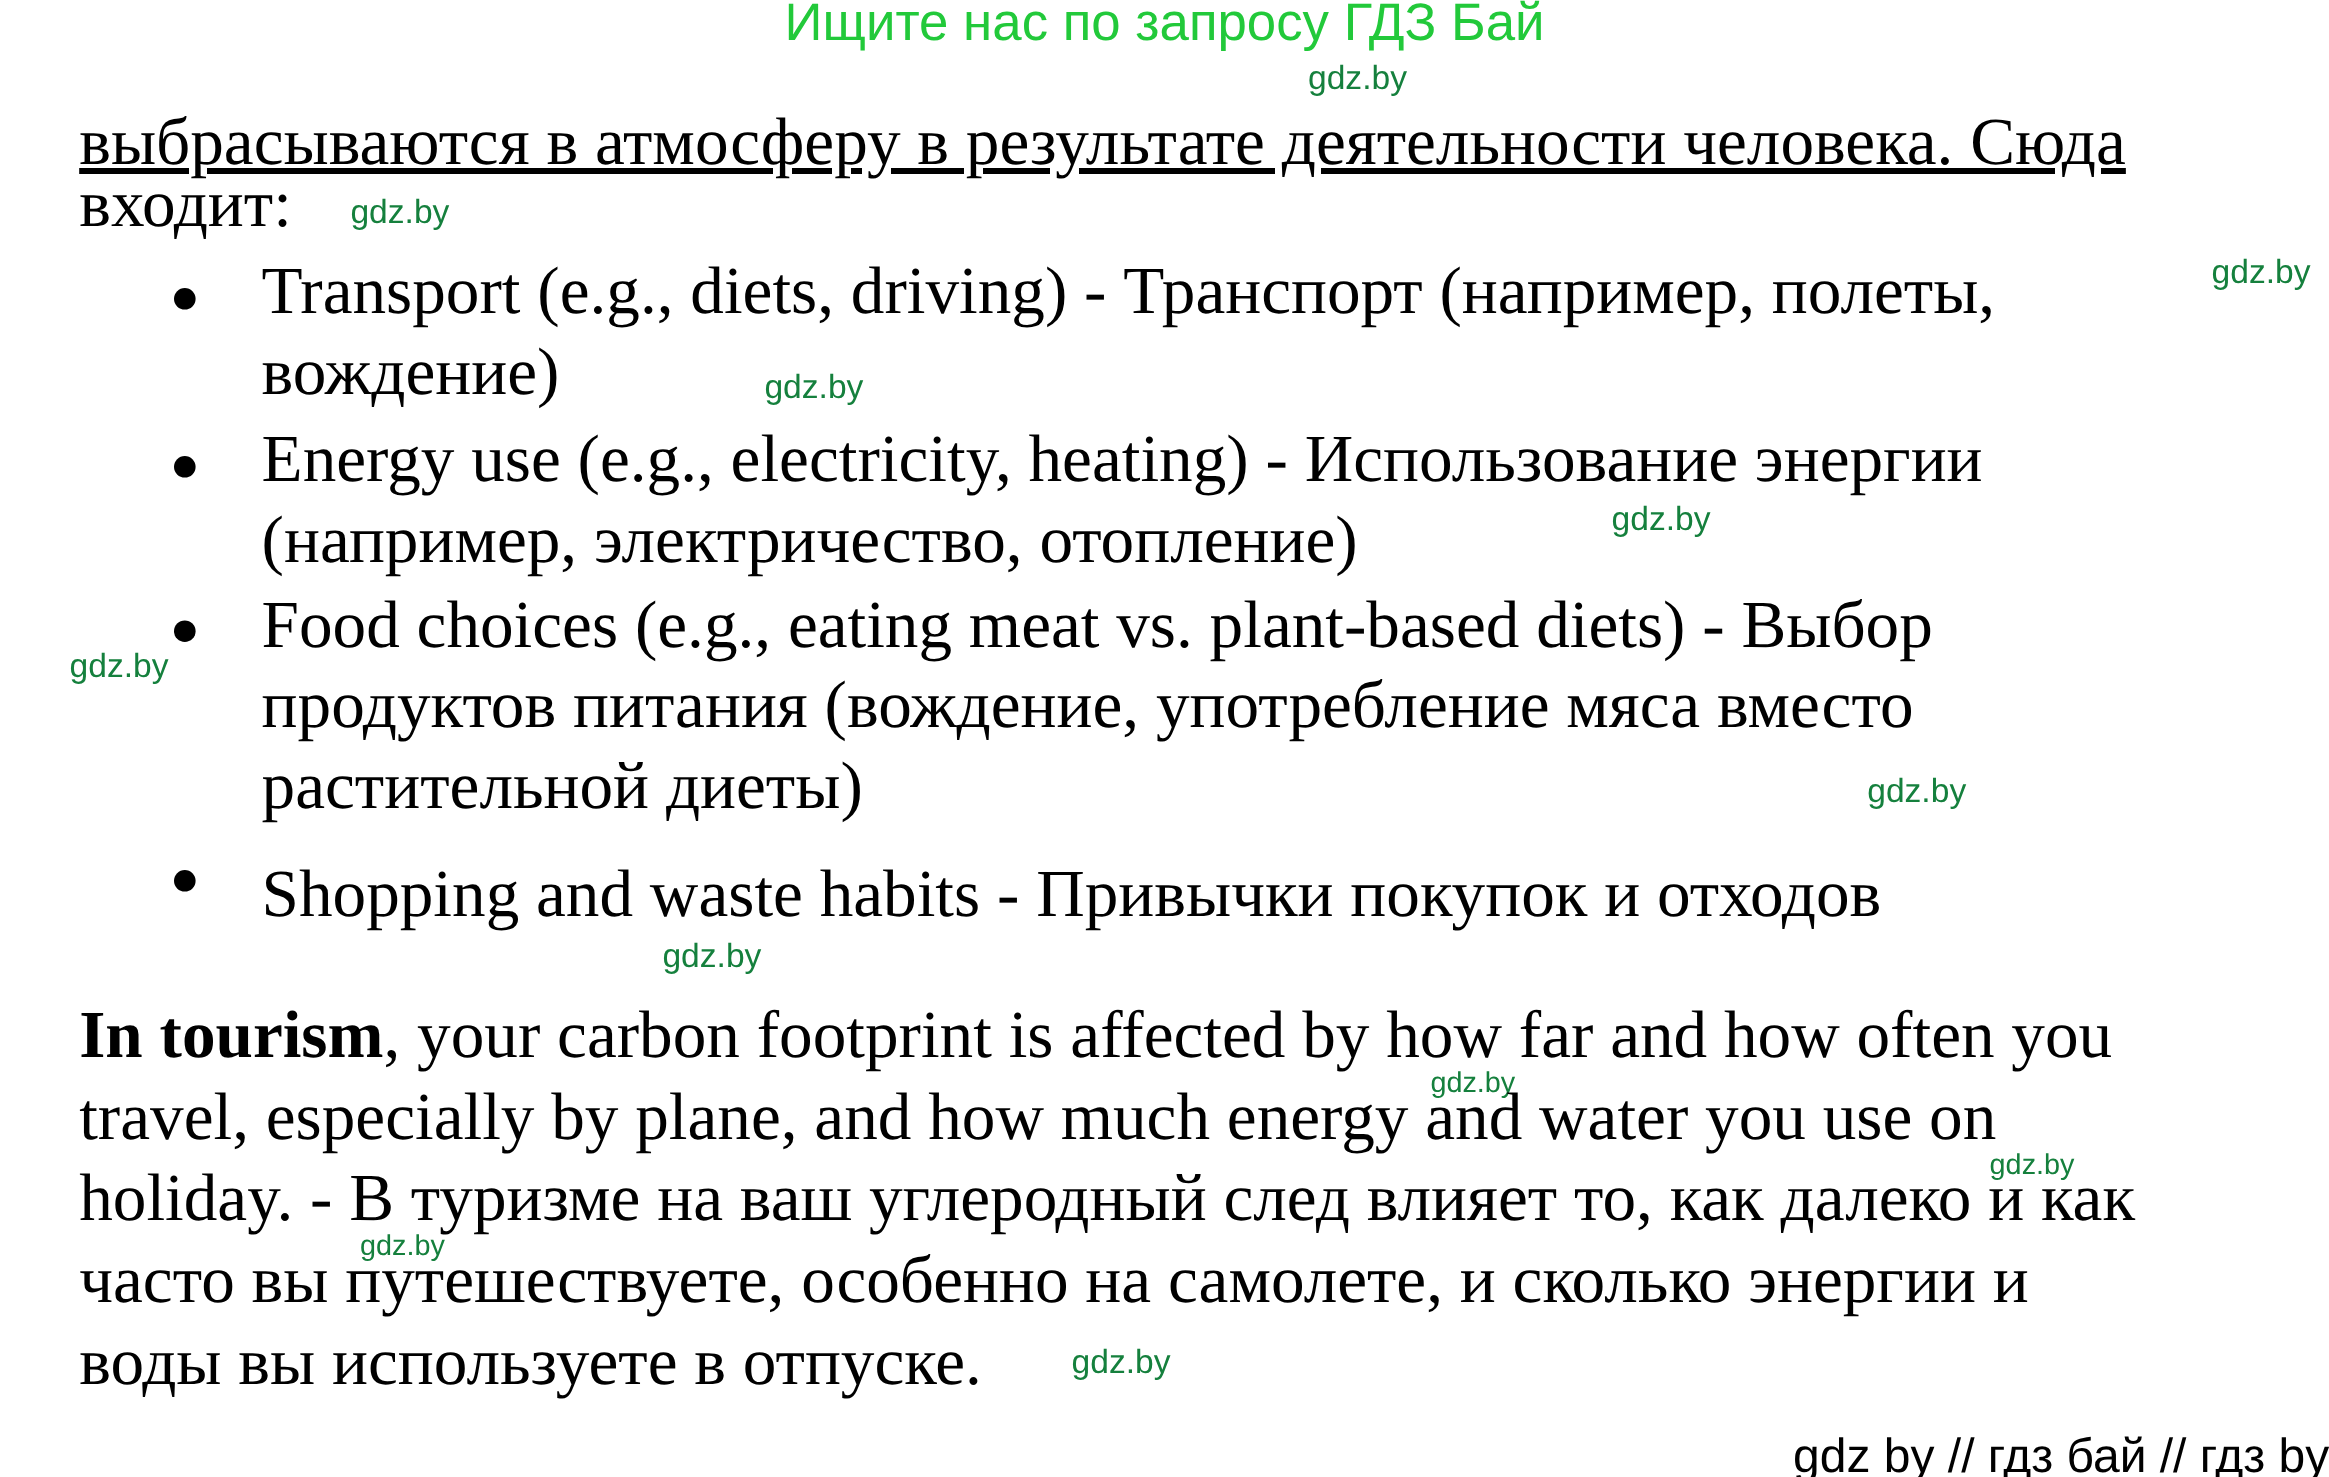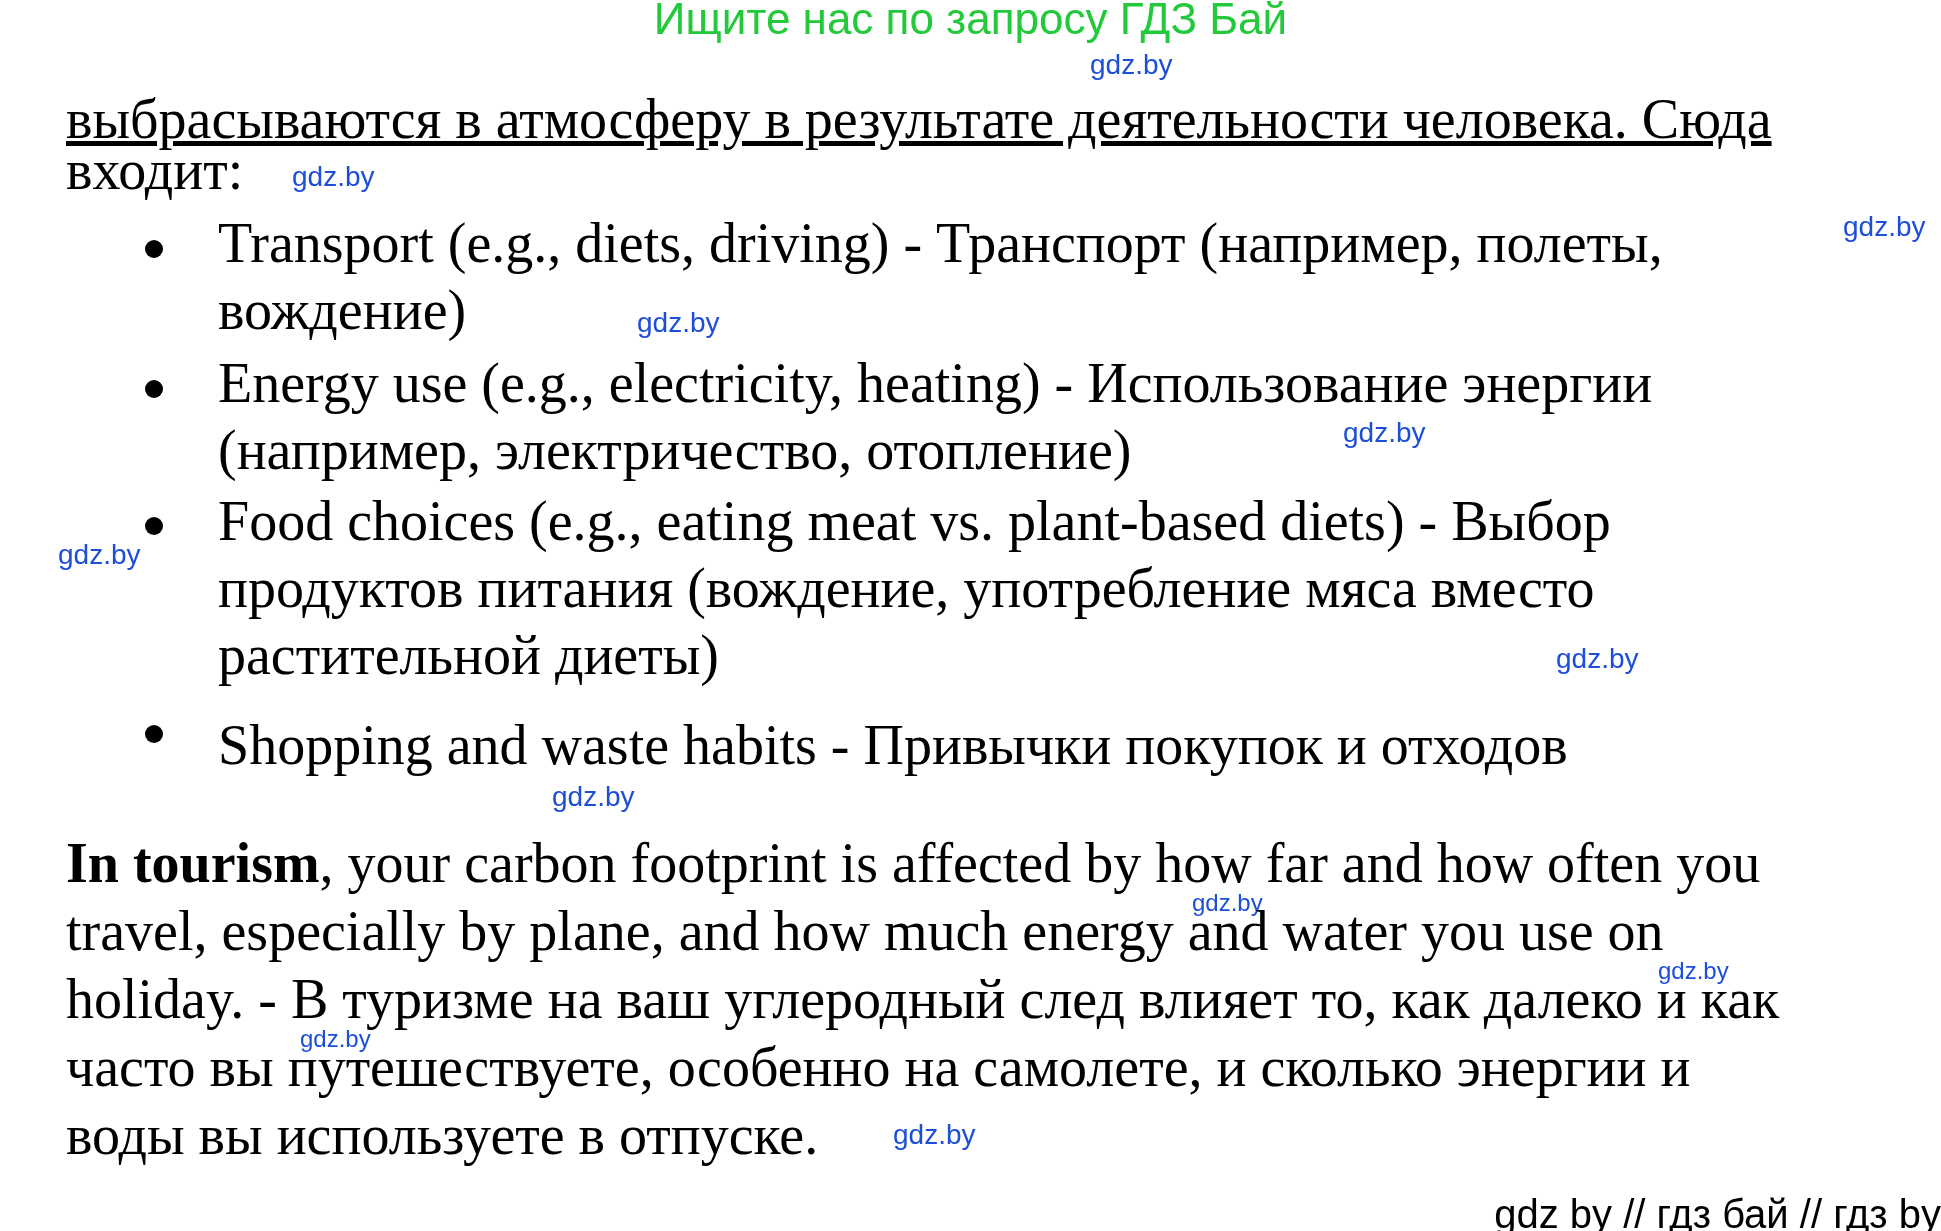--- a/index.html
+++ b/index.html
@@ -1,19 +1,19 @@
 <!DOCTYPE html>
 <html><head>
 <meta charset="utf-8">
 <style>
   html, body { margin:0; padding:0; background:#ffffff; }
   body { width:1941px; height:1231px; position:relative; overflow:hidden; }
   .banner { position:absolute; top:0; left:0; width:1941px; text-align:center;
     font-family:"Liberation Sans", sans-serif; font-size:44px; color:#22c93a; line-height:38px; }
-  .wm { position:absolute; font-family:"Liberation Sans", sans-serif; font-size:28px; color:#1d4ed8; line-height:30px; white-space:nowrap; }
+  .wm { position:absolute; font-family:"Liberation Sans", sans-serif; font-size:28px; color:#15803d; line-height:30px; white-space:nowrap; }
   .wm.small { font-size:24px; }
   .body-text { position:absolute; font-family:"Liberation Serif", serif; font-size:56px; color:#000;
     line-height:67px; text-align:justify; }
   .line { position:absolute; left:0; white-space:nowrap; }
   .bullet { position:absolute; width:18px; height:18px; border-radius:50%; background:#000; }
   .footer { position:absolute; top:1192px; left:0; width:1941px; text-align:right;
     font-family:"Liberation Sans", sans-serif; font-size:40px; color:#000000; }
 </style>
 </head>
 <body>

